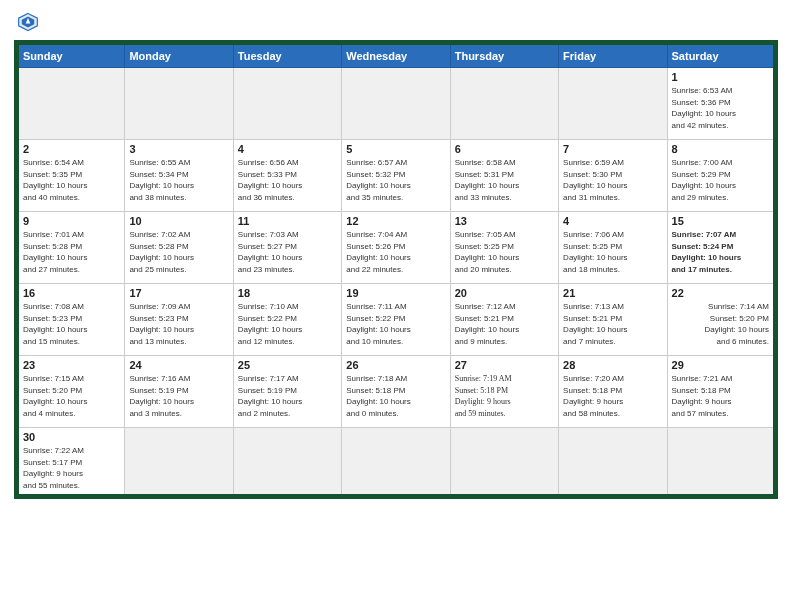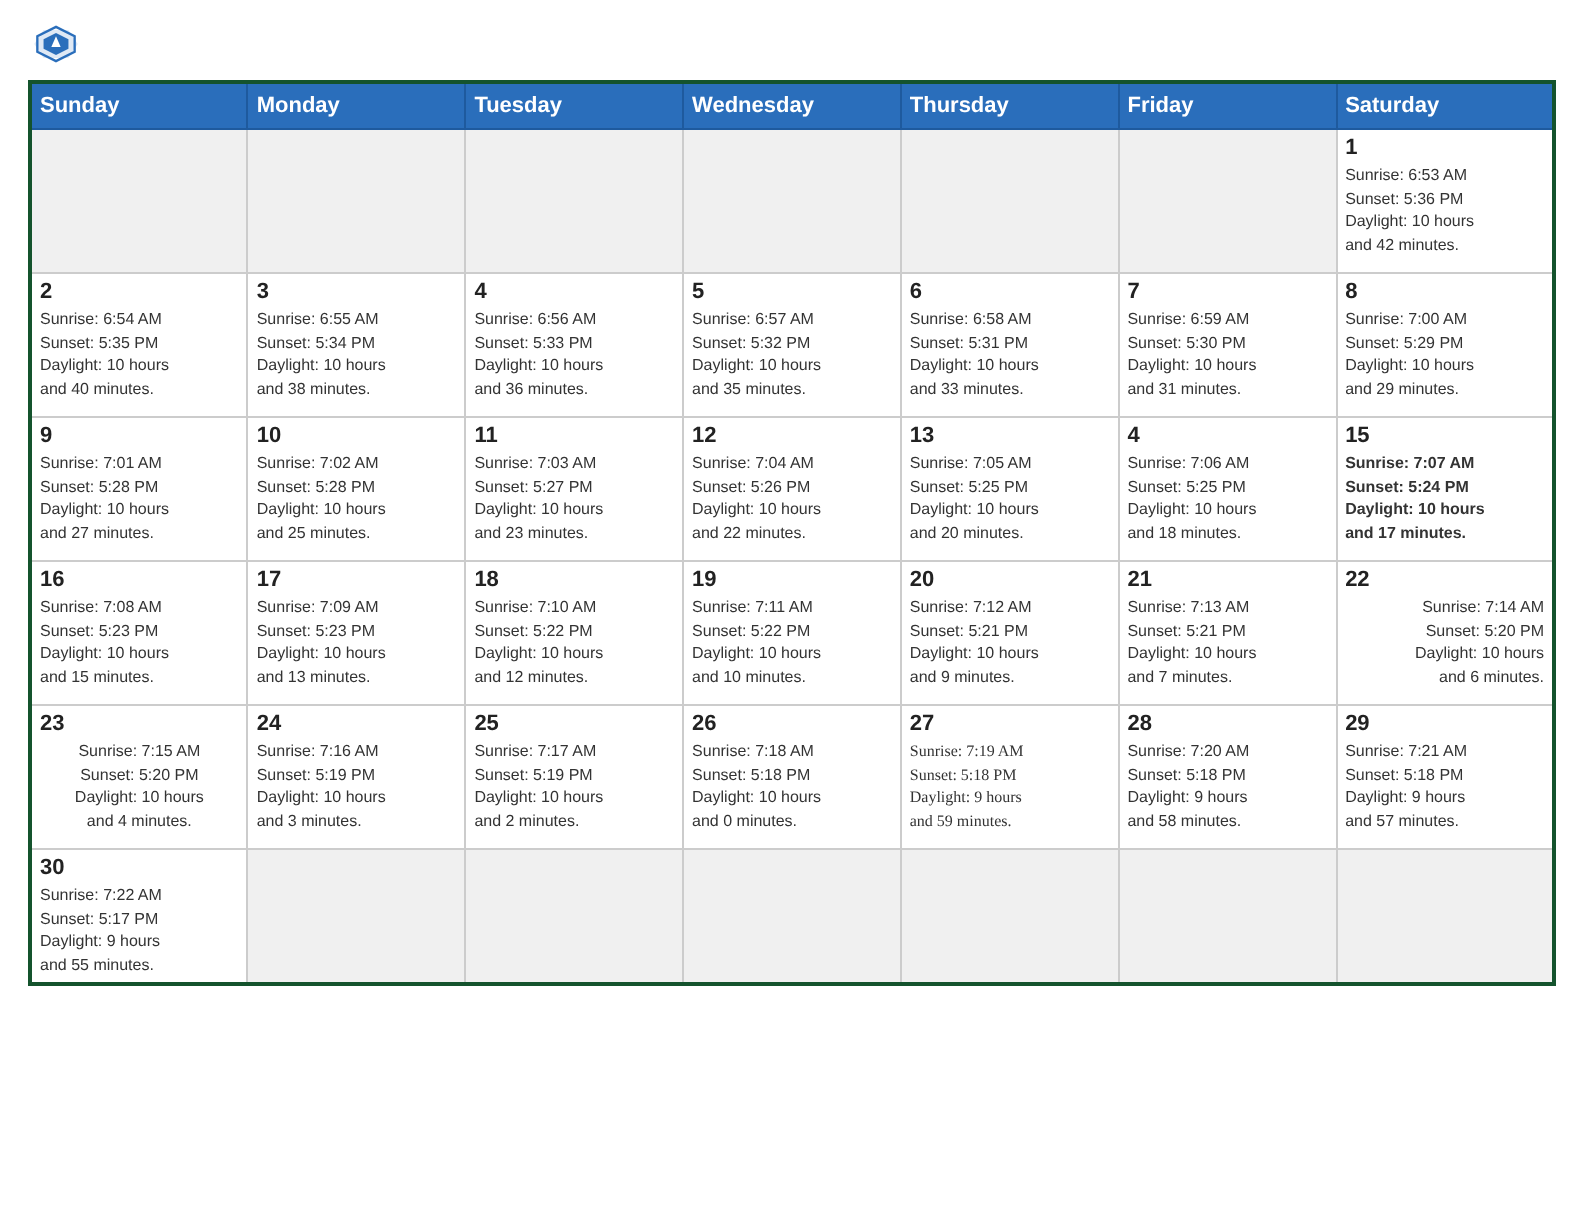--- a/index.html
+++ b/index.html
@@ -52,21 +52,21 @@
       font-weight: normal;
       line-height: 1.1;
     }
     .subtitle {
       font-size: 13px;
       color: #444;
     }
     .calendar {
       width: 100%;
       border-collapse: collapse;
-      border: 2px solid #14532d;
+      border: 5px solid #14532d;
     }
     .calendar th {
       background: #2a6ebb;
       color: #fff;
       font-size: 11px;
       font-weight: bold;
       padding: 5px 4px;
       text-align: left;
       border: 1px solid #1e5a9e;
       width: calc(100% / 7);
@@ -302,21 +302,21 @@
             <span class="day-number">22</span>
             <div class="day-info" style="white-space: pre-line; text-align: right;">Sunrise: 7:14 AM
 Sunset: 5:20 PM
 Daylight: 10 hours
 and 6 minutes.</div>
           </td>
         </tr>
         <tr>
           <td>
             <span class="day-number">23</span>
-            <div class="day-info" style="white-space: pre-line; text-align: center;">Sunrise: 7:15 AM
+            <div class="day-info" style="white-space: pre-line;">Sunrise: 7:15 AM
 Sunset: 5:20 PM
 Daylight: 10 hours
 and 4 minutes.</div>
           </td>
           <td>
             <span class="day-number">24</span>
             <div class="day-info" style="white-space: pre-line;">Sunrise: 7:16 AM
 Sunset: 5:19 PM
 Daylight: 10 hours
 and 3 minutes.</div>

